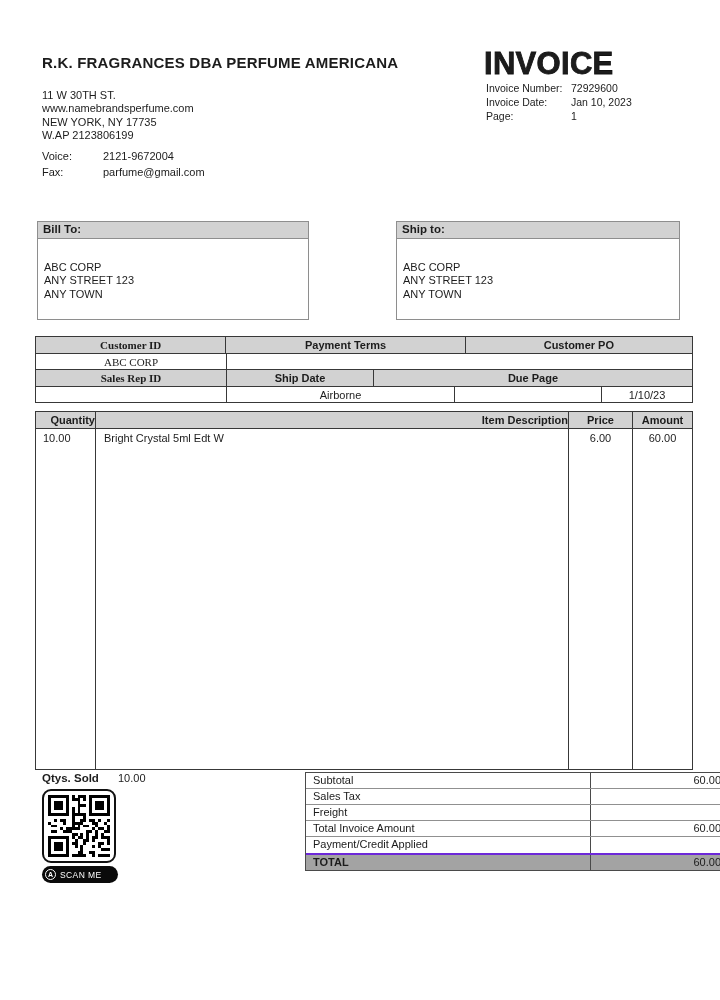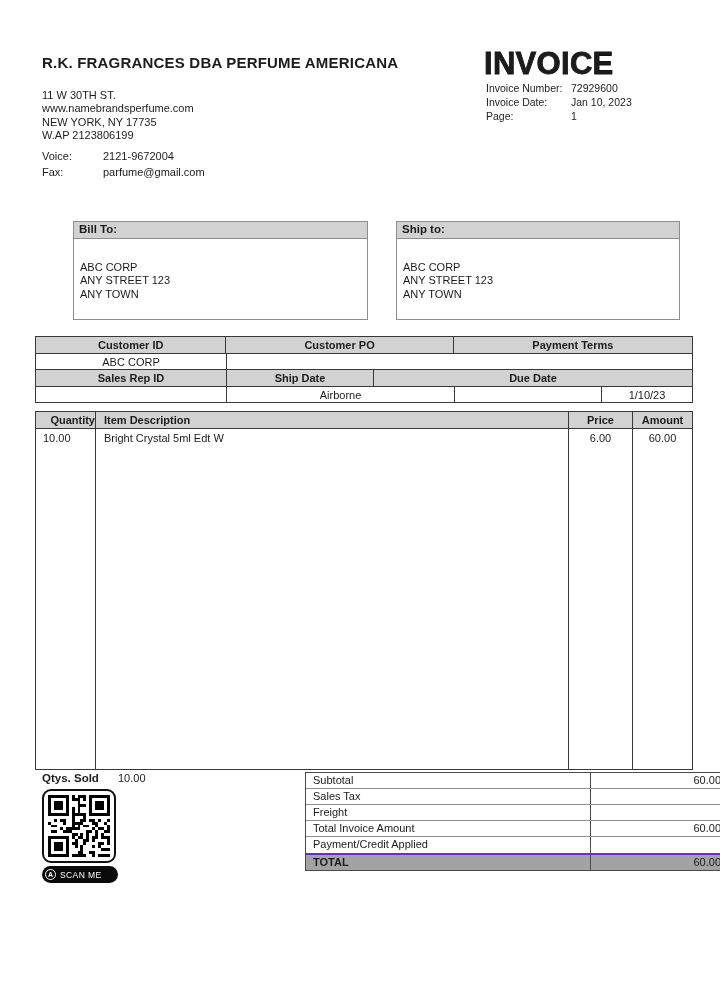--- a/index.html
+++ b/index.html
@@ -18,44 +18,44 @@
   .company-address { left: 42px; top: 89px; font-size: 11px; line-height: 13.3px; }
   .contact-block { left: 42px; top: 149px; font-size: 11px; line-height: 15.5px; }
   .contact-label { display: inline-block; width: 61px; }
 
   .invoice-title { left: 484px; top: 46px; font-size: 31px; font-weight: bold; letter-spacing: 0.3px; -webkit-text-stroke: 0.8px #111; }
   .invoice-meta { left: 486px; top: 81px; font-size: 10.5px; line-height: 14px; }
   .meta-label { display: inline-block; width: 85px; }
 
   
   .addr-box { border: 1px solid #8e8e8e; background: #fff; }
-  .bill-box { left: 37px; top: 221px; width: 295px; height: 99px; margin-left: 36px; }
+  .bill-box { left: 37px; top: 221px; width: 272px; height: 99px; }
   .ship-box { left: 396px; top: 221px; width: 284px; height: 99px; }
   .box-header { height: 17px; background: #d2d2d2; border-bottom: 1px solid #8e8e8e; font-weight: bold; font-size: 11.5px; padding: 1px 0 0 5px; }
   .box-body { padding: 22px 5px 0 6px; font-size: 11px; line-height: 13.4px; }
 
   
   .order-table { left: 35px; top: 336px; width: 658px; border: 1px solid #383838; font-size: 11px; }
   .ot-row { display: flex; }
   .ot-row + .ot-row { border-top: 1px solid #383838; }
   .ot-head { background: #d2d2d2; font-weight: bold; }
   .ot-cell { display: flex; align-items: center; justify-content: center; height: 15px; }
   .ot-head .ot-cell { height: 16px; }
   .ot-cell + .ot-cell { border-left: 1px solid #383838; }
-  .w190 { width: 190px; } .w228 { width: 228px; } .w240 { width: 240px; }
+  .w190 { width: 190px; font-family: Liberation Serif, serif; } .w228 { width: 228px; } .w240 { width: 240px; }
   .w147 { width: 147px; } .w93 { flex: 1; }
 
   
   .items-table { left: 35px; top: 411px; width: 658px; height: 359px; border: 1px solid #383838; display: flex; flex-direction: column; font-size: 11px; }
   .it-header { display: flex; background: #d2d2d2; border-bottom: 1px solid #383838; font-weight: bold; height: 17px; }
   .it-body { display: flex; flex: 1; }
   .col-qty { width: 60px; } .col-desc { width: 473px; } .col-price { width: 64px; } .col-amt { flex: 1; }
   .it-header > div, .it-body > div { padding-top: 2px; }
   .it-header .col-qty { text-align: right; }
-  .it-header .col-desc { padding-left: 8px; }
+  .it-header .col-desc { padding-left: 8px; text-align: right; }
   .it-header .col-price, .it-header .col-amt { text-align: center; }
   .col-qty, .col-desc, .col-price { border-right: 1px solid #383838; }
   .it-body .col-qty { padding: 3px 0 0 7px; }
   .it-body .col-desc { padding: 3px 0 0 8px; }
   .it-body .col-price, .it-body .col-amt { text-align: center; padding-top: 3px; }
 
   
   .qtys-sold { left: 42px; top: 772px; font-size: 11.5px; }
   .qtys-label { font-weight: bold; display: inline-block; width: 76px; }
   .qtys-value { font-size: 11px; }
@@ -123,31 +123,31 @@
   <div class="box-body">
     <div>ABC CORP</div>
     <div>ANY STREET 123</div>
     <div>ANY TOWN</div>
   </div>
 </div>
 
 <div class="abs order-table">
   <div class="ot-row ot-head">
     <div class="ot-cell w190">Customer ID</div>
+    <div class="ot-cell w240">Payment Terms</div>
     <div class="ot-cell w228">Customer PO</div>
-    <div class="ot-cell w240">Payment Terms</div>
   </div>
   <div class="ot-row">
     <div class="ot-cell w190">ABC CORP</div>
     <div class="ot-cell w228"></div>
   </div>
   <div class="ot-row ot-head">
     <div class="ot-cell w190">Sales Rep ID</div>
     <div class="ot-cell w147">Ship Date</div>
-    <div class="ot-cell w93">Due Date</div>
+    <div class="ot-cell w93">Due Page</div>
   </div>
   <div class="ot-row">
     <div class="ot-cell w190"></div>
     <div class="ot-cell w228">Airborne</div>
     <div class="ot-cell w147"></div>
     <div class="ot-cell w93">1/10/23</div>
   </div>
 </div>
 
 <div class="abs items-table">

